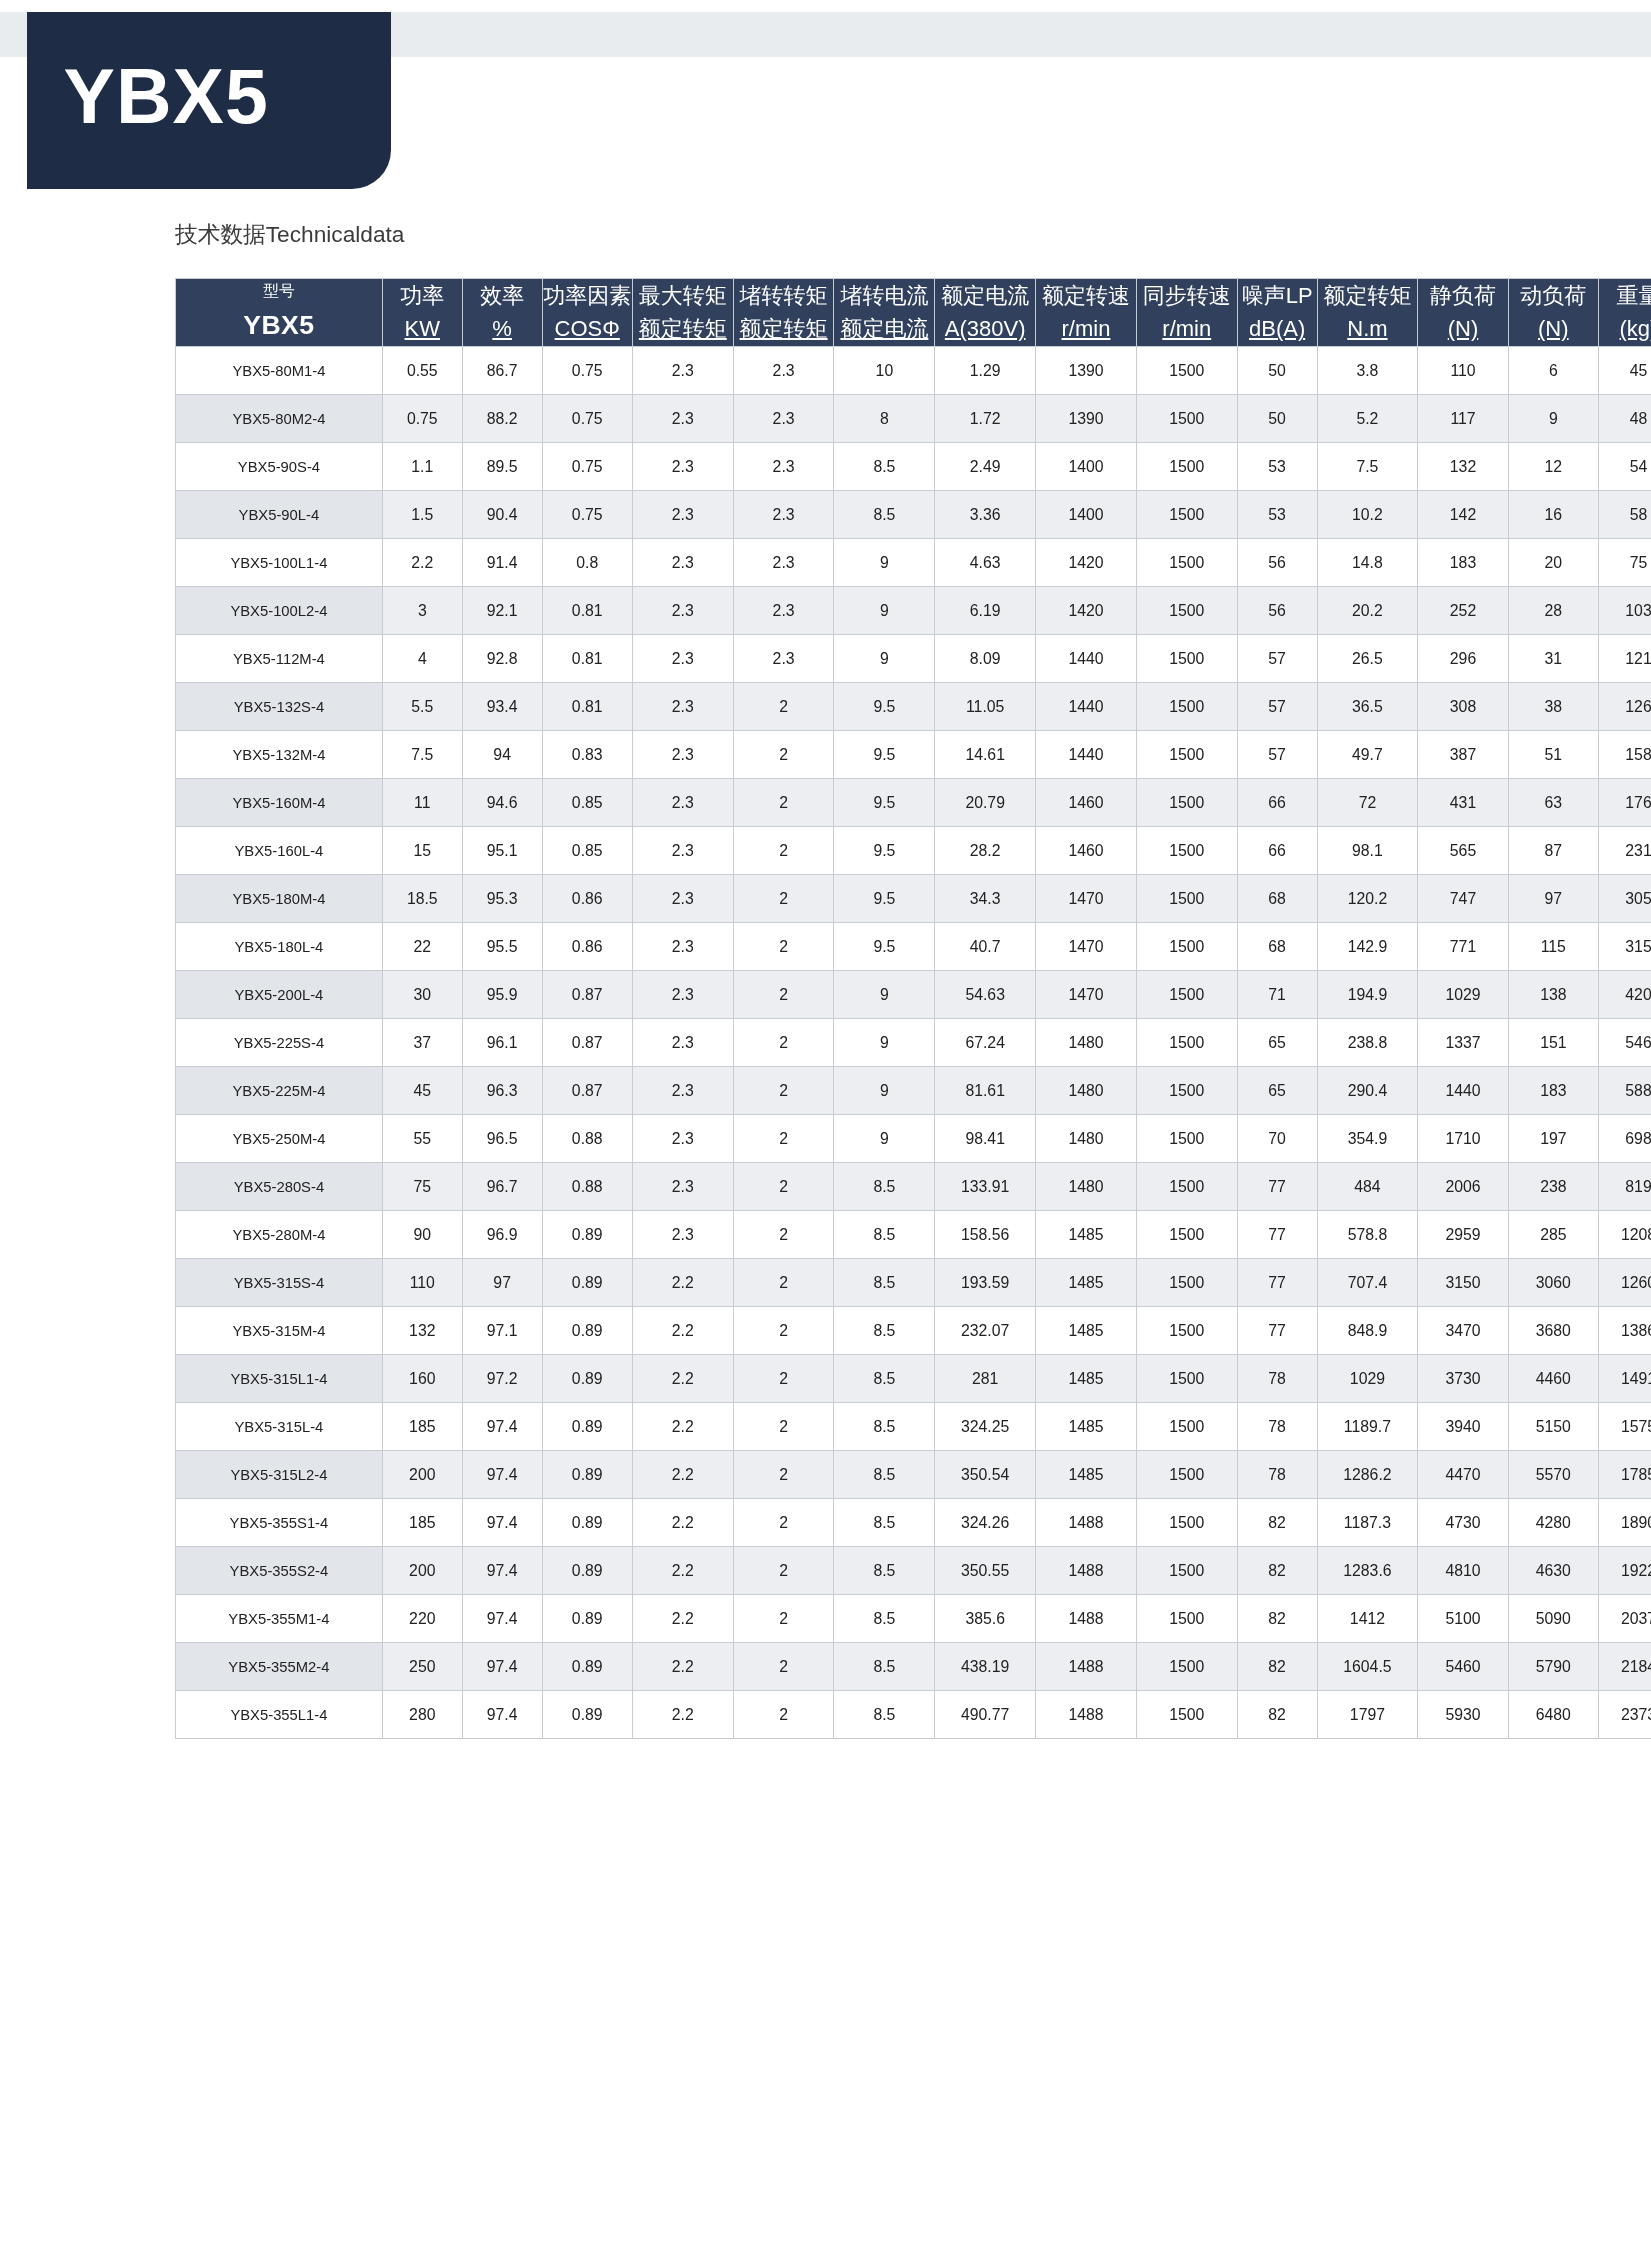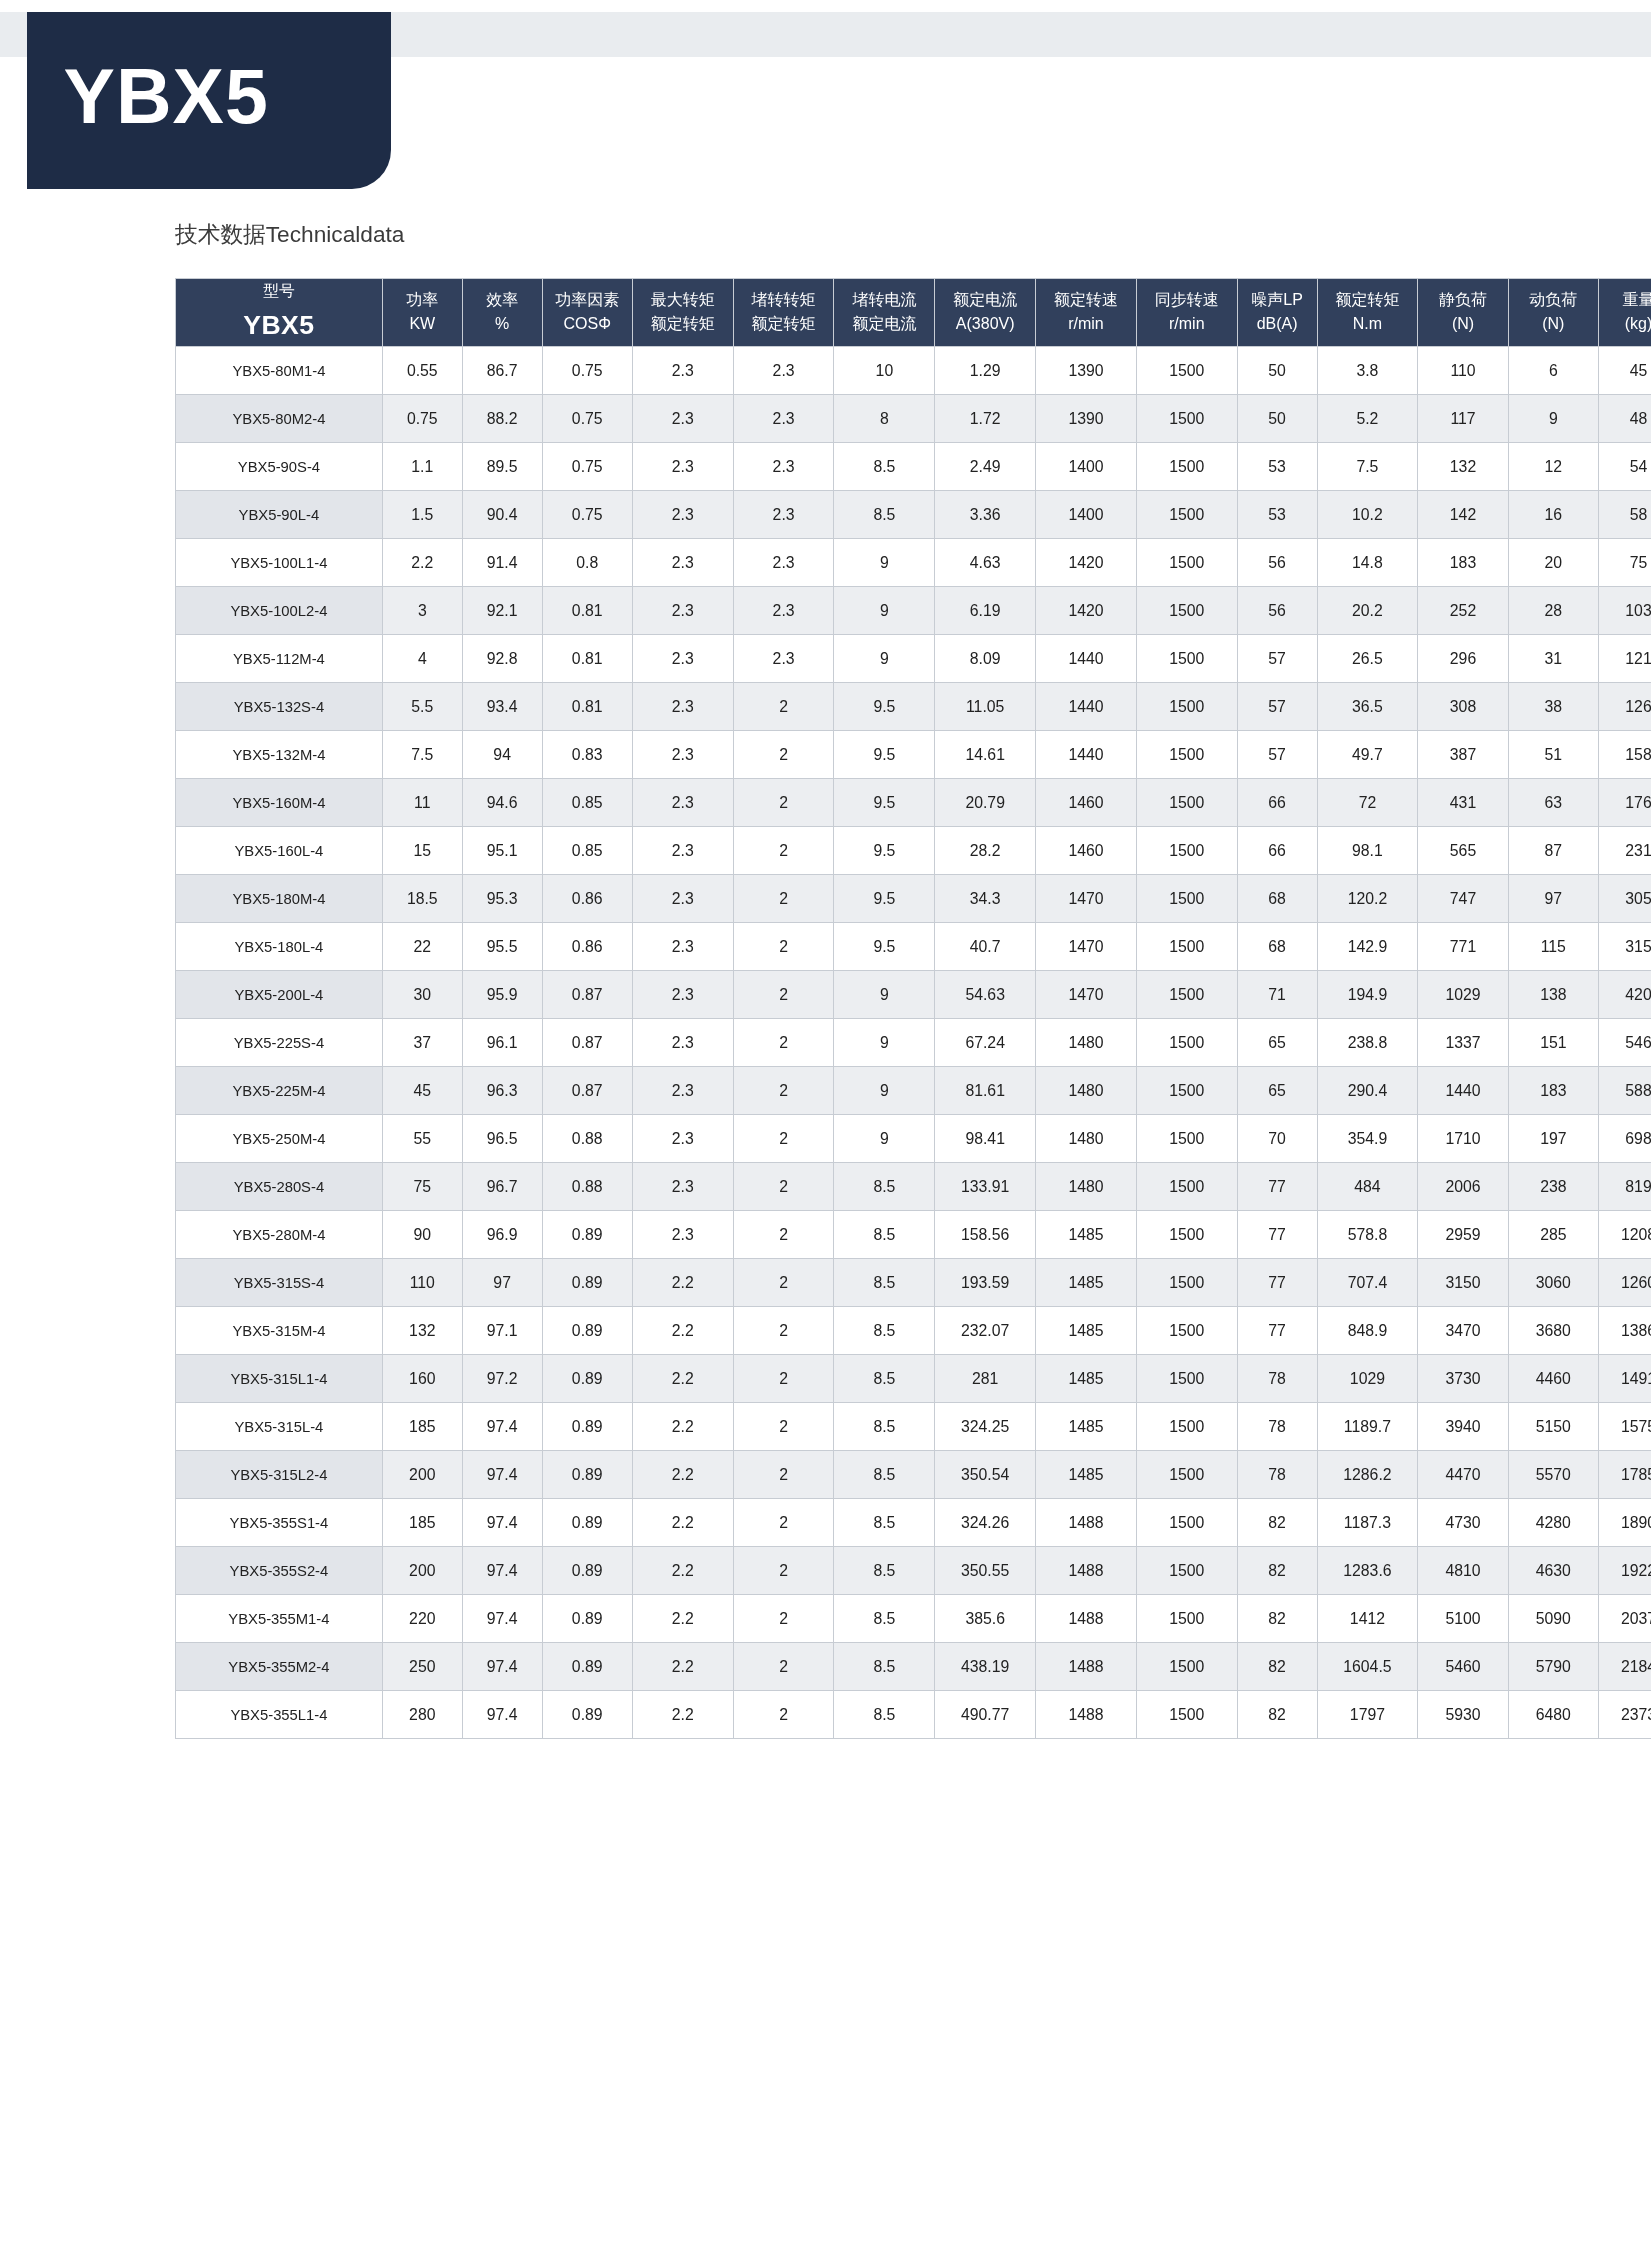--- a/index.html
+++ b/index.html
@@ -79,25 +79,25 @@
     text-align: center;
     vertical-align: middle;
     padding: 0;
     height: 48px;
     font-weight: normal;
   }
   thead th {
     background: #31405c;
     color: #ffffff;
     border: 1px solid #31405c;
-    font-size: 16px;
+    font-size: 22px;
     line-height: 1.5;
   }
   thead th .hl1 { display: block; }
-  thead th .hl2 { display: block; }
+  thead th .hl2 { display: block; text-decoration: underline; }
   thead th.model-head {
     font-size: 15.8px;
   }
   thead th.model-head .brand {
     display: block;
     font-size: 26.6px;
     font-weight: bold;
     letter-spacing: 0.5px;
     margin-top: 3.9px;
   }

